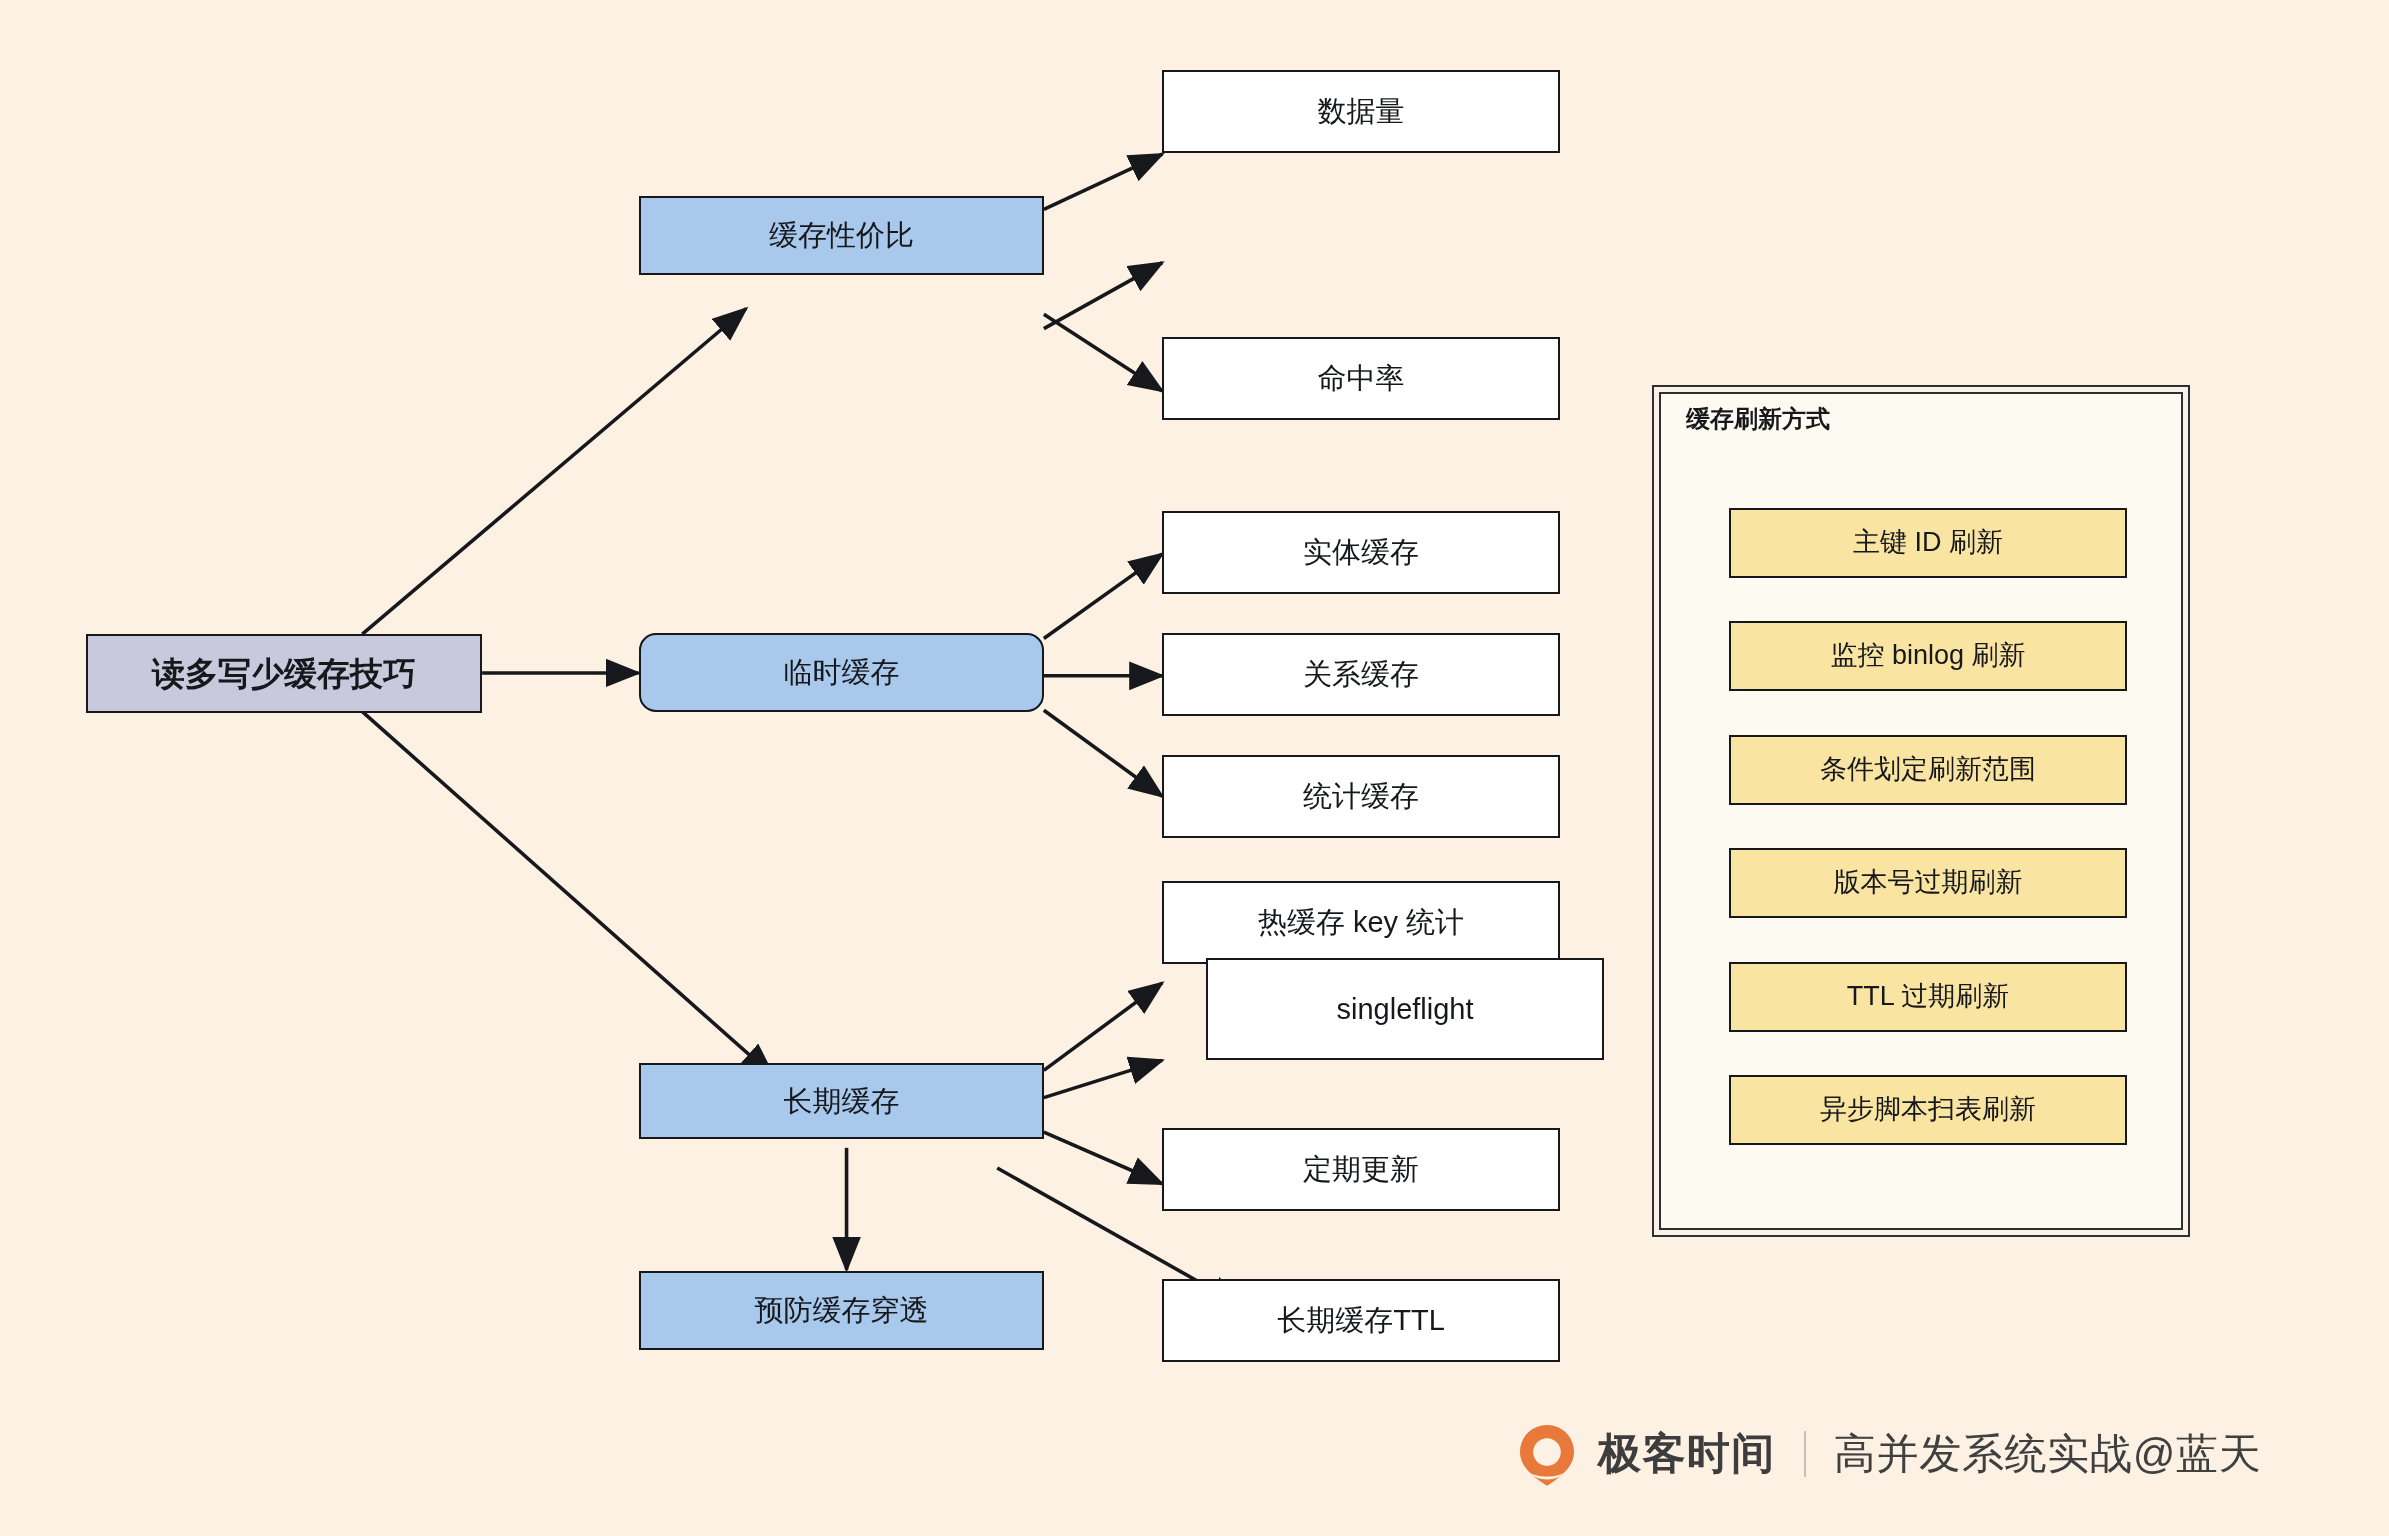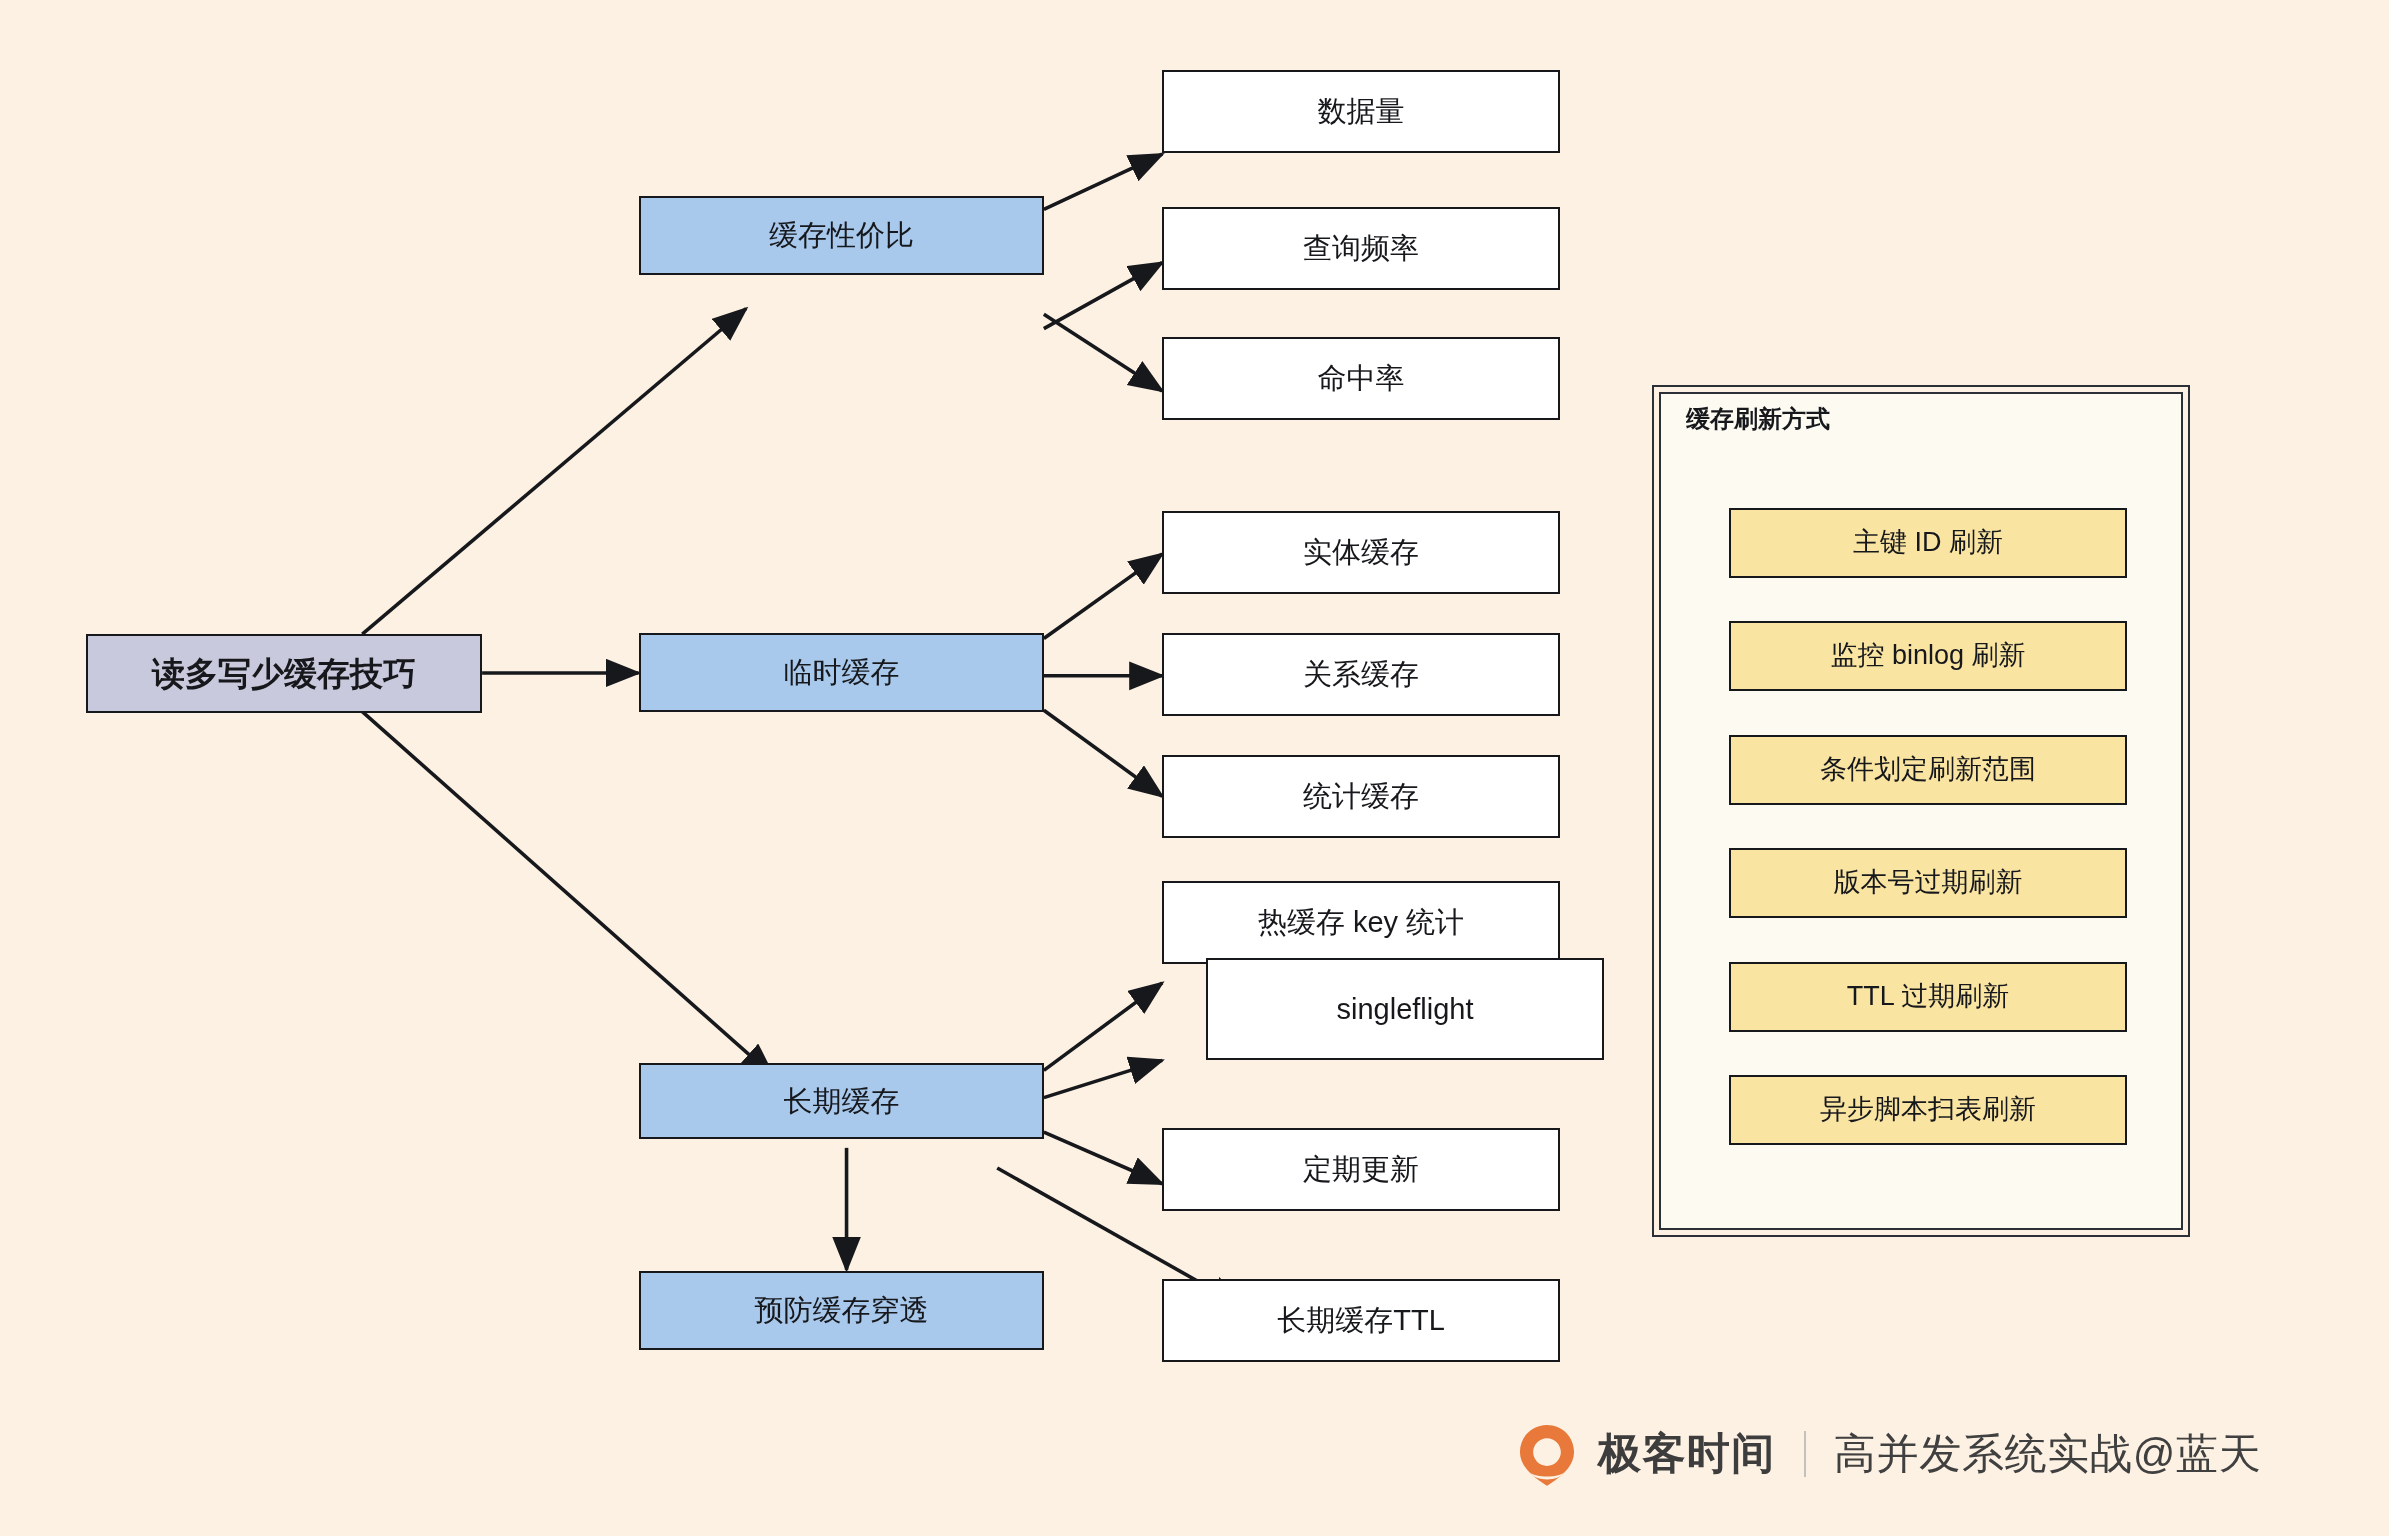--- a/index.html
+++ b/index.html
@@ -90,35 +90,32 @@
     </g>
   </svg>
 
   <div class="node root" style="left:86px;top:634px;width:396px;height:79px;">
     <span>读多写少缓存技巧</span>
   </div>
 
   <div class="node blue" style="left:639px;top:196px;width:405px;height:79px;">
     <span>缓存性价比</span>
   </div>
-  <div class="node blue" style="left:639px;top:633px;width:405px;height:79px;">
+  <div class="node blue" style="left:639px;top:633px;width:405px;height:79px;border-radius:17px;">
     <span>临时缓存</span>
   </div>
   <div class="node blue" style="left:639px;top:1063px;width:405px;height:76px;">
     <span>长期缓存</span>
   </div>
   <div class="node blue" style="left:639px;top:1271px;width:405px;height:79px;">
     <span>预防缓存穿透</span>
   </div>
 
   <div class="node white" style="left:1162px;top:70px;width:398px;height:83px;">
     <span>数据量</span>
-  </div>
-  <div class="node white" style="left:1162px;top:207px;width:398px;height:83px;">
-    <span>查询频率</span>
   </div>
   <div class="node white" style="left:1162px;top:337px;width:398px;height:83px;">
     <span>命中率</span>
   </div>
 
   <div class="node white" style="left:1162px;top:511px;width:398px;height:83px;">
     <span>实体缓存</span>
   </div>
   <div class="node white" style="left:1162px;top:633px;width:398px;height:83px;">
     <span>关系缓存</span>

